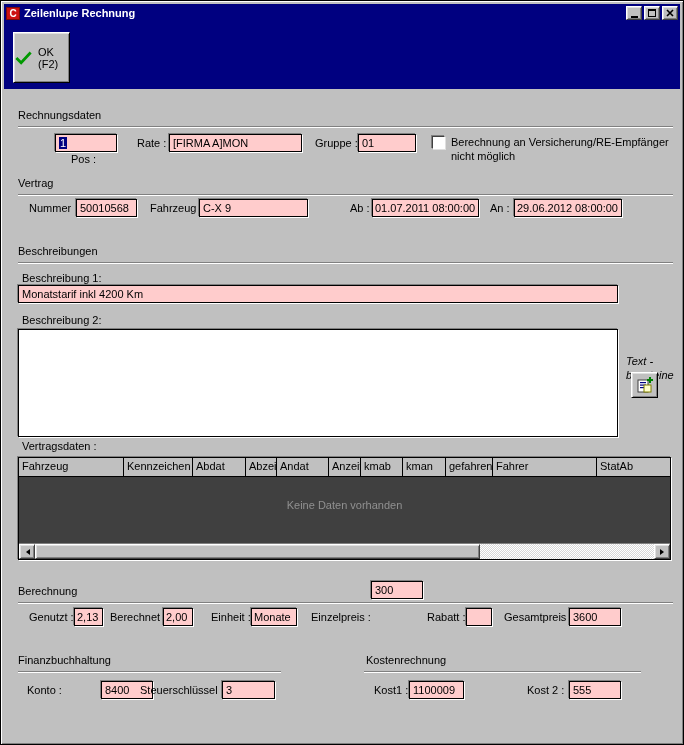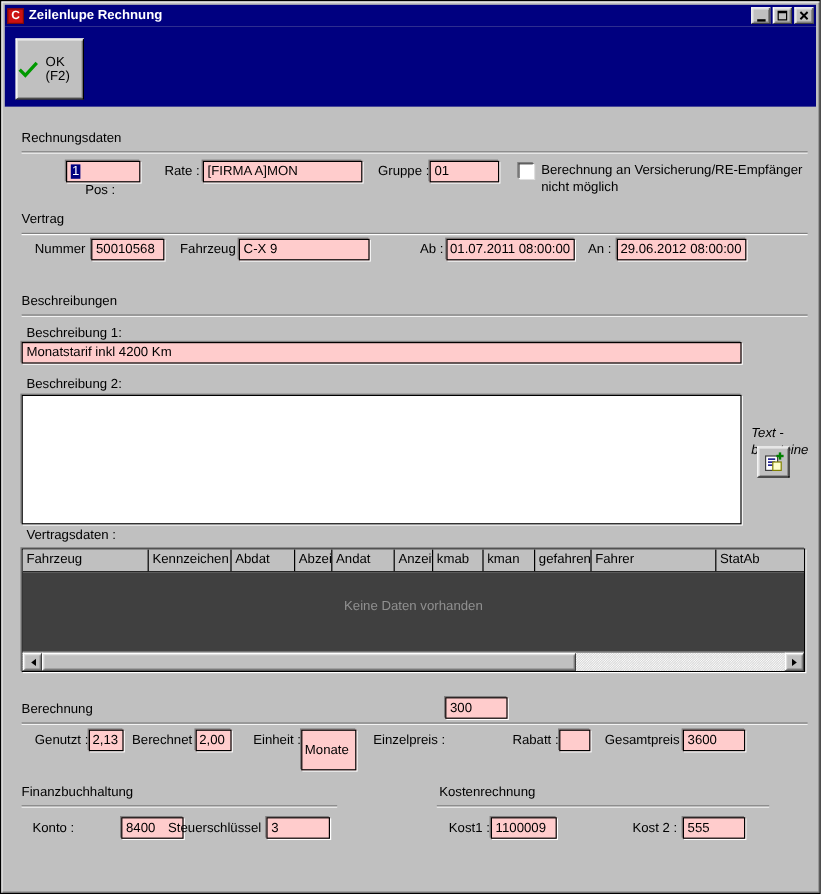--- a/index.html
+++ b/index.html
@@ -204,21 +204,21 @@
     <div class="sect" style="left:14px; top:496px;">Berechnung</div>
     <div class="rule" style="left:14px; top:513px; width:655px;"></div>
 
     <div class="lbl" style="left:25px; top:519px;">Genutzt :</div>
     <input class="fld" style="left: 70px; top: 519px; width: 29px; padding: 0px 2px;" value="2,13">
 
     <div class="lbl" style="left:106px; top:519px;">Berechnet :</div>
     <input class="fld" style="left: 159px; top: 519px; width: 30px; padding: 0px 2px;" value="2,00">
 
     <div class="lbl" style="left:207px; top:519px;">Einheit :</div>
-    <input class="fld" style="left: 247px; top: 519px; width: 46px; padding: 16px 2px;" value="Monate">
+    <input class="fld" style="left: 247px; top: 519px; width: 46px; padding: 0px 2px;" value="Monate">
 
     <div class="lbl" style="left:307px; top:519px;">Einzelpreis :</div>
     <input class="fld right" style="left: 367px; top: 492px; width: 52px;" value="300">
 
     <div class="lbl" style="left:423px; top:519px;">Rabatt :</div>
     <input class="fld" style="left: 462px; top: 519px; width: 26px;" value="">
 
     <div class="lbl" style="left:500px; top:519px;">Gesamtpreis :</div>
     <input class="fld right" style="left: 565px; top: 519px; width: 52px;" value="3600">
 

